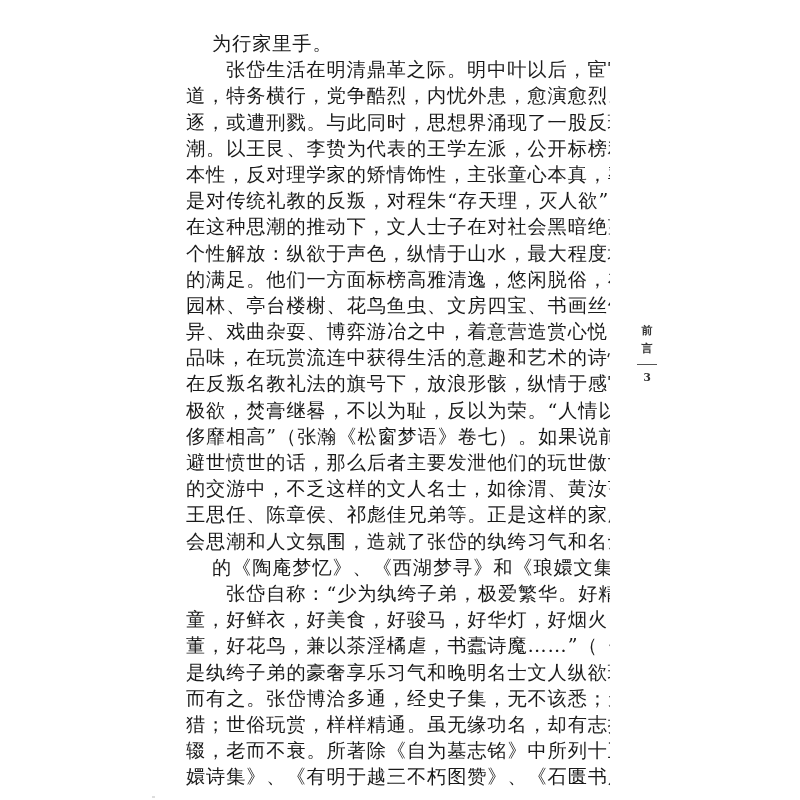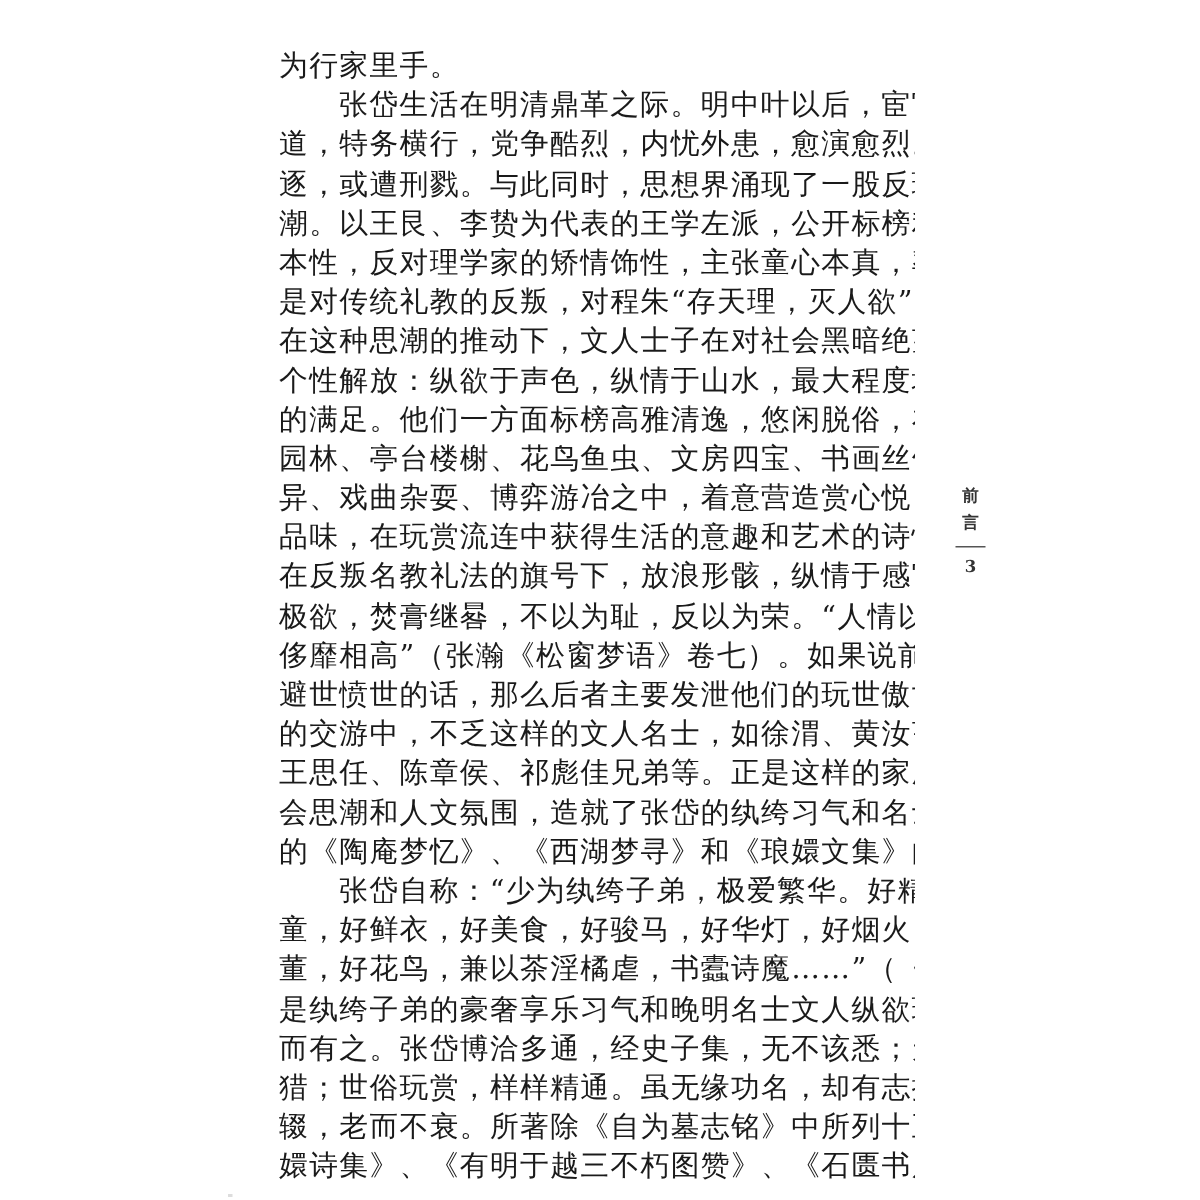--- a/index.html
+++ b/index.html
@@ -8,21 +8,21 @@
     font-family: "DejaVu Serif", "Liberation Serif", serif; color: #1a1a1a;
   }
   .page { position: absolute; left: 0; top: 0; width: 800px; height: 800px; }
   .body-text {
     position: absolute; left: 186px; top: 31px; width: 424px;
   }
   .line {
     height: 26.2px; line-height: 26.2px; font-size: 19.2px; white-space: nowrap;
     letter-spacing: 0.9px; text-align: justify; text-align-last: justify; overflow: hidden;
   }
-  .line.last { text-align-last: left; }
+  .line.last { text-align-last: left; margin-left: 26px; }
   .line.indent { padding-left: 40px; }
   .margin-note {
     position: absolute; left: 634px; top: 322px; width: 26px; text-align: center;
   }
   .margin-char { font-size: 11px; line-height: 18px; color: #333; font-weight: bold; display: block; }
   .margin-rule { width: 20px; height: 1px; background: #555; margin: 6px auto 6px auto; }
   .page-number { font-size: 11px; line-height: 14px; color: #333; font-weight: bold; display: block; }
   .speck { position: absolute; left: 152px; top: 796px; width: 3px; height: 2px; background: #ddd; }
 </style>
 </head>

